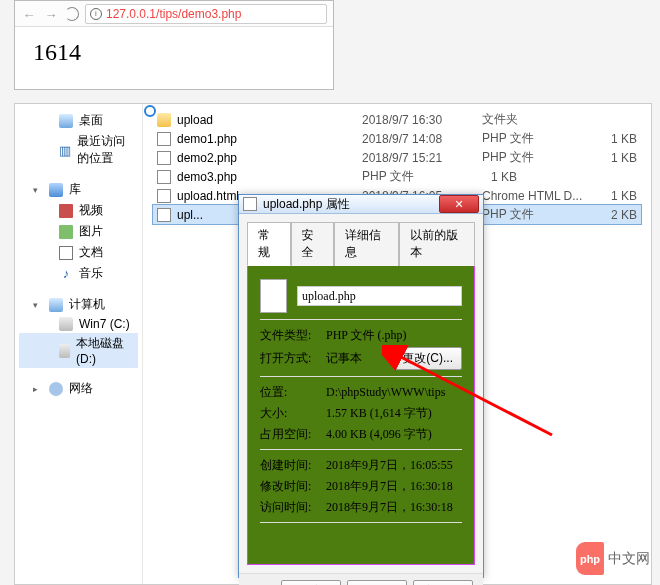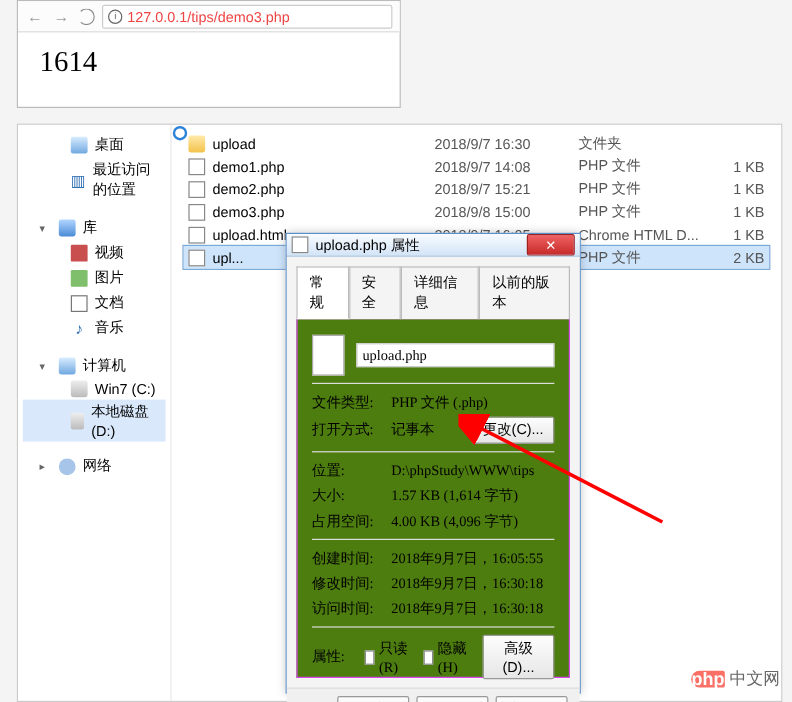--- a/index.html
+++ b/index.html
@@ -68,21 +68,21 @@
   .btn-win { padding: 2px 8px; border: 1px solid #999; background: linear-gradient(#fdfdfd,#e6e6e6); border-radius: 2px; font-size: 12px; min-width: 60px; }
   .chk { display: flex; align-items: center; gap: 4px; margin-right: 12px; }
   .chk-box { width: 12px; height: 12px; border: 1px solid #888; background: #fff; }
   .dlg-footer { padding: 6px 10px; display: flex; justify-content: flex-end; gap: 6px; border-top: 1px solid #ddd; background: #f0f0f0; }
   
   
   .arrow-svg { position: absolute; left: 382px; top: 345px; width: 190px; height: 100px; pointer-events: none; z-index: 10; }
   
   
   .logo { position: absolute; right: 10px; bottom: 10px; display: flex; align-items: center; gap: 4px; font-size: 14px; color: #666; }
-  .logo-badge { width: 28px; height: 14px; background: #fb7066; border-radius: 9px 2px 2px 9px; color: #fff; font-size: 15px; display: flex; align-items: center; justify-content: center; font-weight: bold; }
+  .logo-badge { width: 28px; height: 33px; background: #fb7066; border-radius: 9px 2px 2px 9px; color: #fff; font-size: 11px; display: flex; align-items: center; justify-content: center; font-weight: bold; }
 </style>
 </head>
 <body>
 
 <div class="browser">
   <div class="browser-toolbar">
     <div class="nav-arrow">←</div>
     <div class="nav-arrow">→</div>
     <div class="reload"></div>
     <div class="addr-bar">
@@ -169,21 +169,20 @@
         </div>
         <div class="col-date">2018/9/7 15:21</div>
         <div class="col-type">PHP 文件</div>
         <div class="col-size">1 KB</div>
       </div>
       <div class="file-row">
         <div class="col-name">
           <span class="fico php"></span>
           <span>demo3.php</span>
         </div>
-        <div class="col-date">2018/9/8 15:00</div>
         <div class="col-type">PHP 文件</div>
         <div class="col-size">1 KB</div>
       </div>
       <div class="file-row">
         <div class="col-name">
           <span class="fico html"></span>
           <span>upload.html</span>
         </div>
         <div class="col-date">2018/9/7 16:05</div>
         <div class="col-type">Chrome HTML D...</div>
@@ -249,32 +248,20 @@
         </div>
       <div class="prop-row">
           <span class="prop-label">修改时间:</span>
           <span class="prop-value">2018年9月7日，16:30:18</span>
         </div>
       <div class="prop-row">
           <span class="prop-label">访问时间:</span>
           <span class="prop-value">2018年9月7日，16:30:18</span>
         </div>
       <hr class="prop-sep">
-      <div class="prop-row">
-        <span class="prop-label">属性:</span>
-        <label class="chk">
-            <span class="chk-box"></span>
-            <span>只读(R)</span>
-          </label>
-        <label class="chk">
-            <span class="chk-box"></span>
-            <span>隐藏(H)</span>
-          </label>
-        <button class="btn-win" style="margin-left:auto;">高级(D)...</button>
-      </div>
     </div>
   </div>
   <div class="dlg-footer">
     <button class="btn-win">确定</button>
     <button class="btn-win">取消</button>
     <button class="btn-win">应用(A)</button>
   </div>
 </div>
 
 <svg class="arrow-svg">

